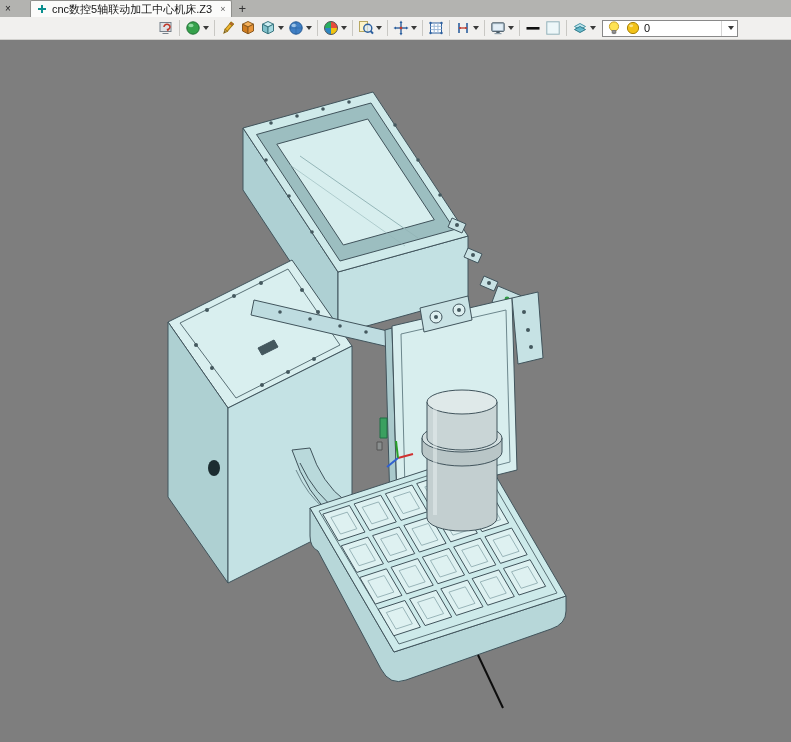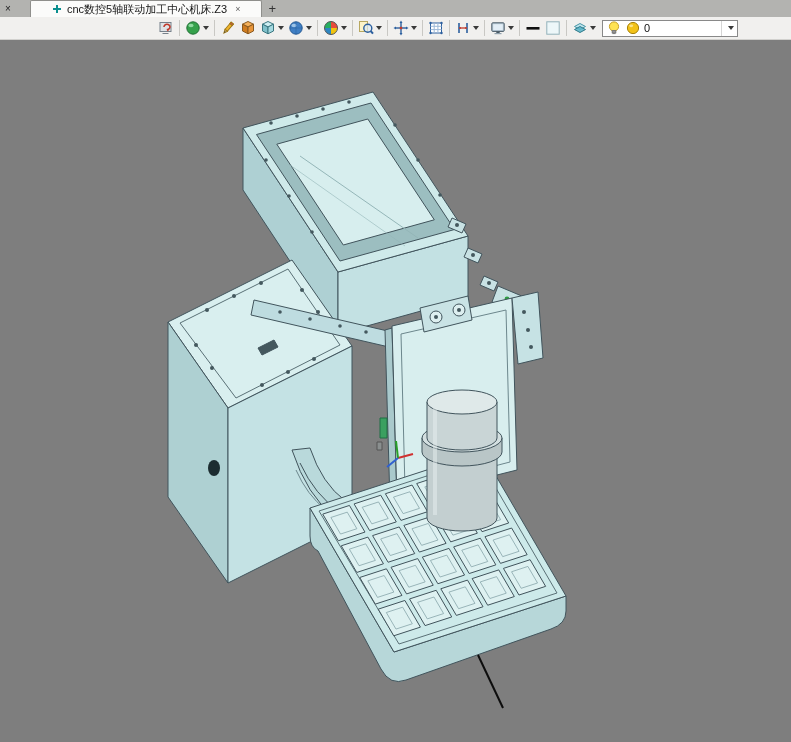--- a/index.html
+++ b/index.html
@@ -1,21 +1,21 @@
 <!DOCTYPE html>
 <html><head>
 <meta charset="utf-8">
 <style>
   html,body{margin:0;padding:0;}
   body{width:791px;height:742px;overflow:hidden;font-family:"Liberation Sans",sans-serif;background:#7e7e7e;position:relative;}
 
   .tabbar{position:absolute;top:0;left:0;right:0;height:17px;background:#b3b3b0;display:flex;align-items:stretch;}
   .pane-close{width:16px;display:flex;align-items:center;justify-content:center;font-size:10px;color:#222;}
   .tab-spacer{width:14px;}
-  .tab{background:#fbfbfa;display:flex;align-items:center;gap:5px;padding:0 21px;font-size:11px;color:#151515;border:1px solid #8f8f8c;border-bottom:none;border-radius:2px 2px 0 0;white-space:nowrap;}
+  .tab{background:#fbfbfa;display:flex;align-items:center;gap:5px;padding:0 6px;font-size:11px;color:#151515;border:1px solid #8f8f8c;border-bottom:none;border-radius:2px 2px 0 0;white-space:nowrap;}
   .tab-close{font-size:9px;color:#666;margin-left:3px;}
   .new-tab{width:20px;display:flex;align-items:center;justify-content:center;font-size:13px;color:#333;}
 
   .toolbar{position:absolute;top:17px;left:0;right:0;height:23px;background:#f1f0ee;border-bottom:1px solid #d2d1ce;display:flex;align-items:center;padding-left:156px;box-sizing:border-box;}
   .tbtn{display:flex;align-items:center;padding:1px 2px;}
   .caret{width:0;height:0;border-left:3px solid transparent;border-right:3px solid transparent;border-top:4px solid #3a3a3a;margin-left:2px;}
   .sep{width:1px;height:16px;background:#c9c8c4;margin:0 3px;}
   .combo{width:136px;height:17px;background:#fff;border:1px solid #898989;display:flex;align-items:center;gap:3px;padding-left:3px;box-sizing:border-box;margin-left:4px;}
   .combo-value{font-size:11px;color:#111;flex:1;}
   .combo-caret{width:15px;height:100%;display:flex;align-items:center;justify-content:center;border-left:1px solid #d5d5d5;}

